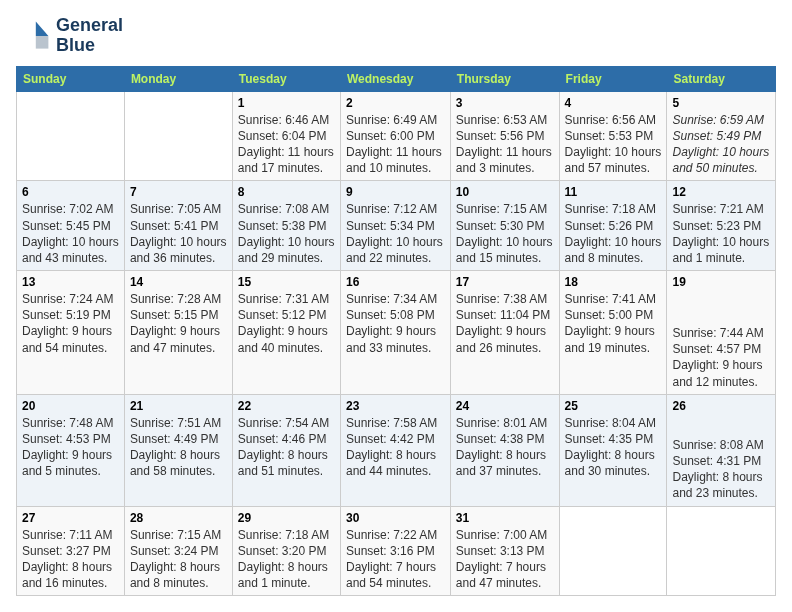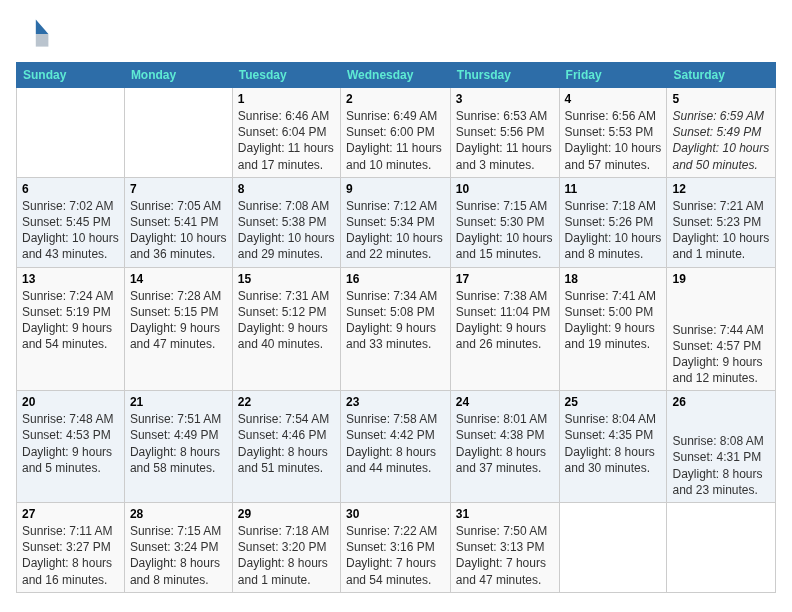--- a/index.html
+++ b/index.html
@@ -41,21 +41,21 @@
       font-size: 15px;
       color: #1a3a5c;
     }
     table {
       width: 100%;
       border-collapse: collapse;
       font-size: 11px;
     }
     thead th {
       background: #2d6da8;
-      color: #5eead4;
+      color: #bef264;
       padding: 5px 6px;
       text-align: left;
       font-size: 12px;
       font-weight: bold;
       border: 1px solid #2d6da8;
     }
     tbody td {
       border: 1px solid #ccc;
       vertical-align: top;
       padding: 4px 5px;
@@ -80,20 +80,24 @@
   </style>
 </head>
 <body>
 
 <div class="header">
   <div class="logo">
     <svg class="logo-icon" viewBox="0 0 40 40">
       <polygon points="22,4 36,20 22,20" fill="#2d6da8"></polygon>
       <polygon points="22,20 36,20 36,34 22,34" fill="#1a3a5c" opacity="0.3"></polygon>
     </svg>
+    <div class="logo-text">
+      <div>General</div>
+      <div>Blue</div>
+    </div>
   </div>
   <div class="title-block">
     <div class="month-title"></div>
     <div class="location-title"></div>
   </div>
 </div>
 
 <table>
   <thead>
     <tr id="weekday-header">
@@ -293,21 +297,21 @@
 Daylight: 8 hours and 1 minute.</div>
         </td>
         <td>
           <span class="day-num">30</span>
           <div class="day-info" style="white-space: pre-line;">Sunrise: 7:22 AM
 Sunset: 3:16 PM
 Daylight: 7 hours and 54 minutes.</div>
         </td>
         <td>
           <span class="day-num">31</span>
-          <div class="day-info" style="white-space: pre-line;">Sunrise: 7:50 AM
+          <div class="day-info" style="white-space: pre-line;">Sunrise: 7:00 AM
 Sunset: 3:13 PM
 Daylight: 7 hours and 47 minutes.</div>
         </td>
         <td class="empty"></td>
         <td class="empty"></td>
       </tr>
     </tbody>
 </table>
 
 </body></html>

